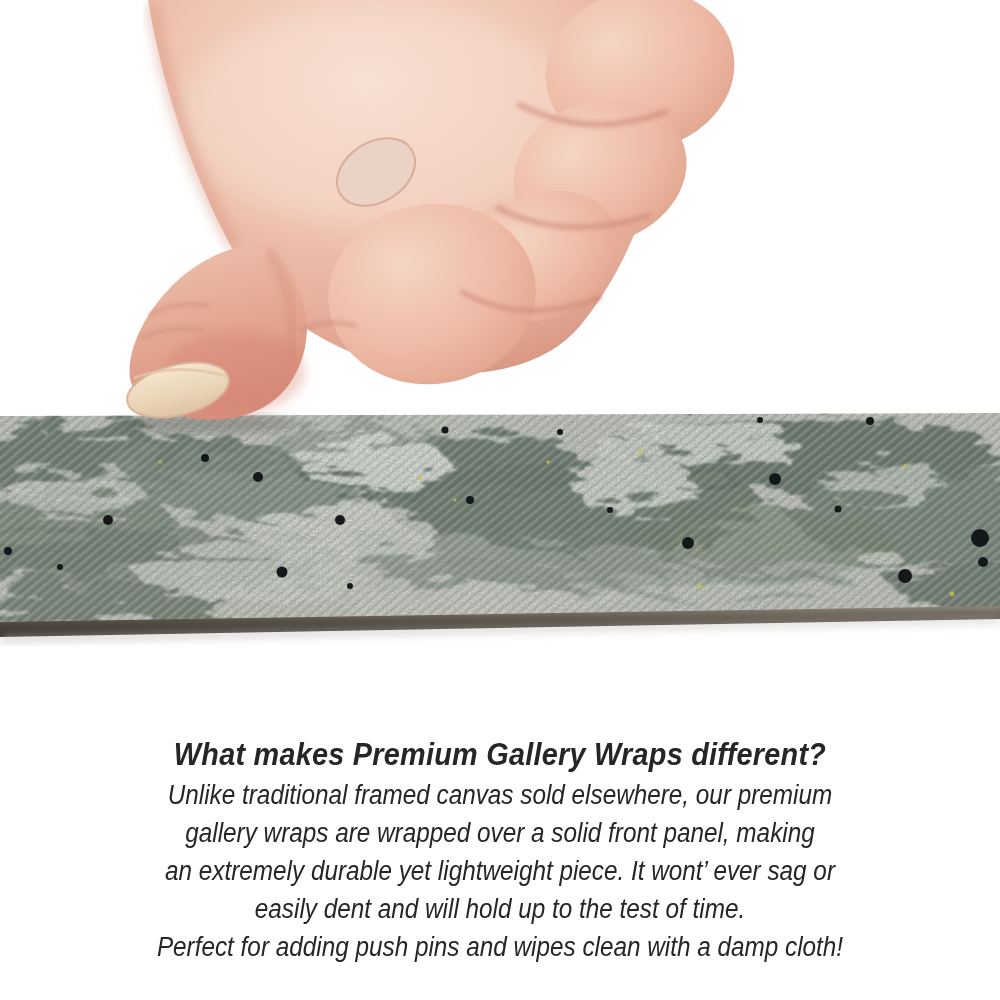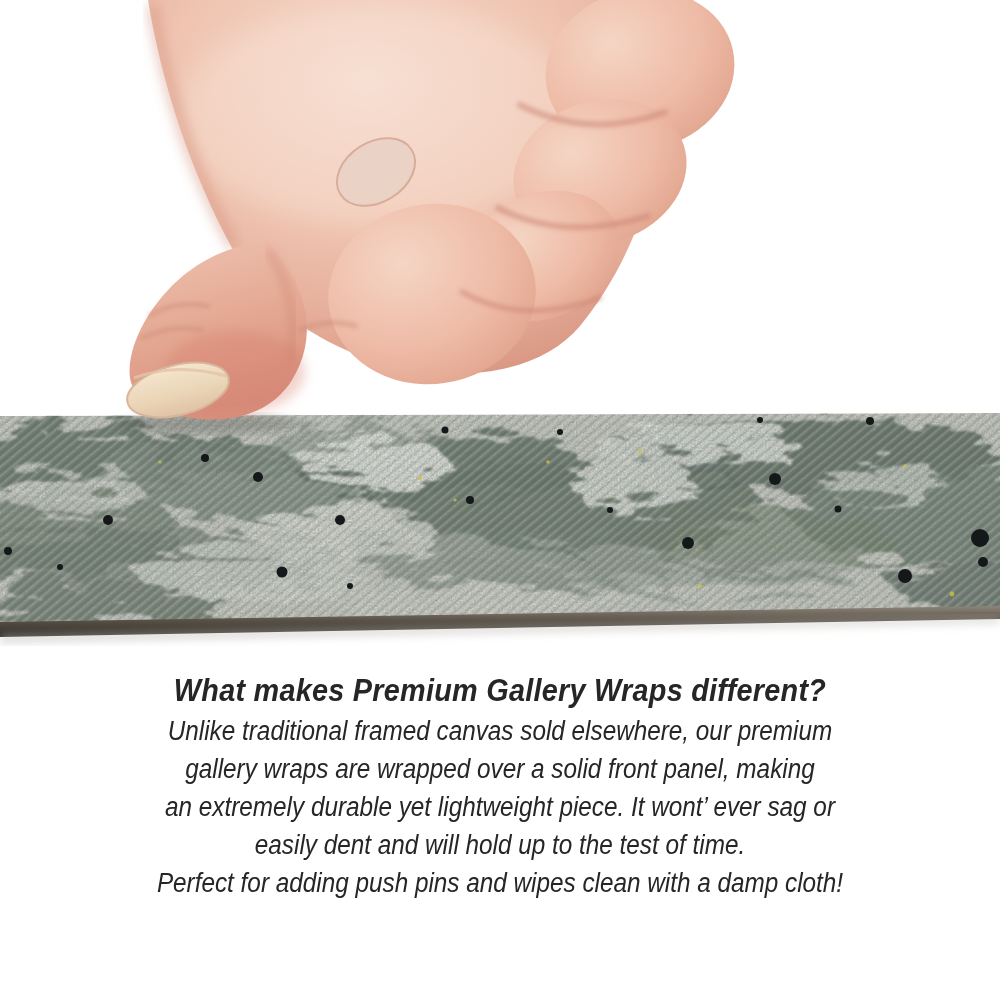--- a/index.html
+++ b/index.html
@@ -17,21 +17,21 @@
   .scene {
     position: absolute;
     top: 0;
     left: 0;
     width: 1000px;
     height: 680px;
     display: block;
   }
   .text-block {
     position: absolute;
-    top: 668px;
+    top: 732px;
     left: 0;
     width: 1000px;
     text-align: center;
     color: #262626;
     font-style: italic;
   }
   .heading {
     font-size: 32px;
     font-weight: 600;
     letter-spacing: 0.3px;

